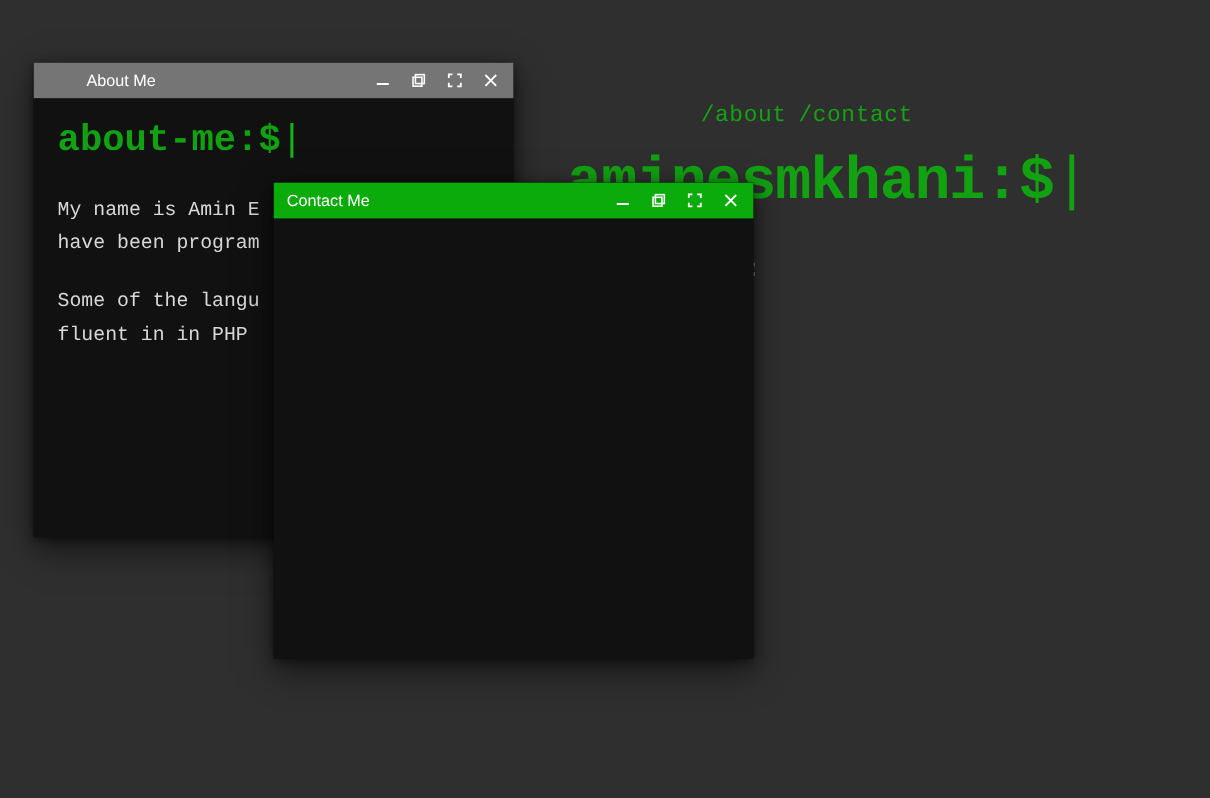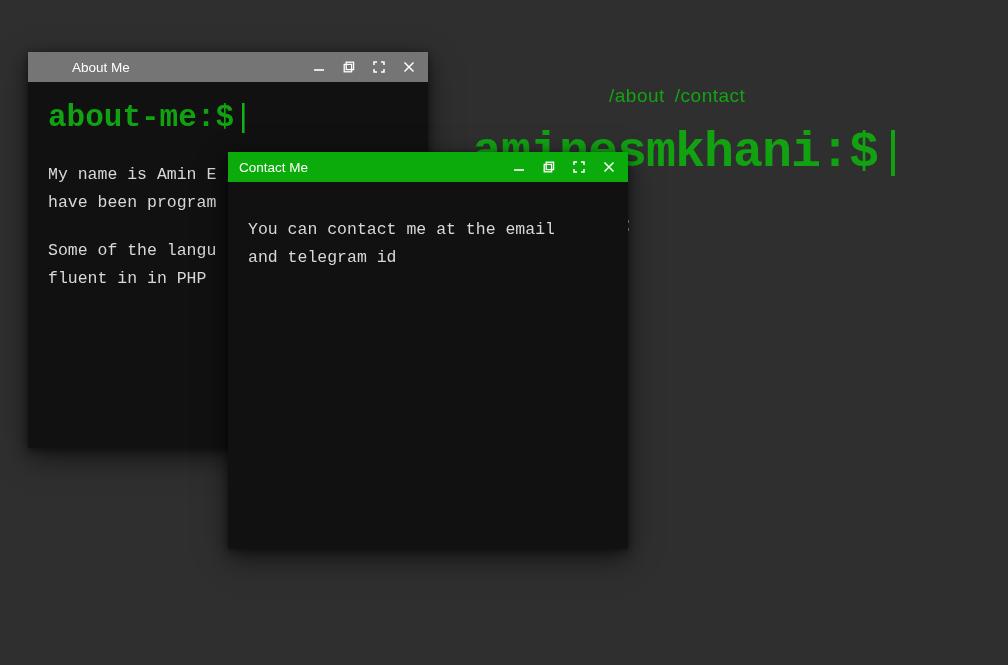--- a/index.html
+++ b/index.html
@@ -17,23 +17,23 @@
   }
 
   
   .page {
     position: absolute;
     inset: 0;
     background: #2f2f2f;
   }
   .page-nav {
     position: absolute;
-    left: 609px;
+    left: 584px;
     top: 85px;
-    font-family: Liberation Sans, sans-serif;
+    font-family: Liberation Mono, monospace;
     font-size: 19px;
     letter-spacing: 0.5px;
     color: #13a313;
     white-space: nowrap;
   }
   .page-nav a {
     color: #13a313;
     text-decoration: none;
   }
   .page-nav .navgap {
@@ -260,17 +260,15 @@
             <line x1="3.5" y1="3.5" x2="12.5" y2="12.5"></line>
             <line x1="12.5" y1="3.5" x2="3.5" y2="12.5"></line>
           </svg>
         </span>
       </div>
 
     </div>
   </div>
 
   <div class="window-body">
-    <p class="term-text">You can contact me at the email
-and telegram id</p>
   </div>
 
 </div>
 
 </body></html>

